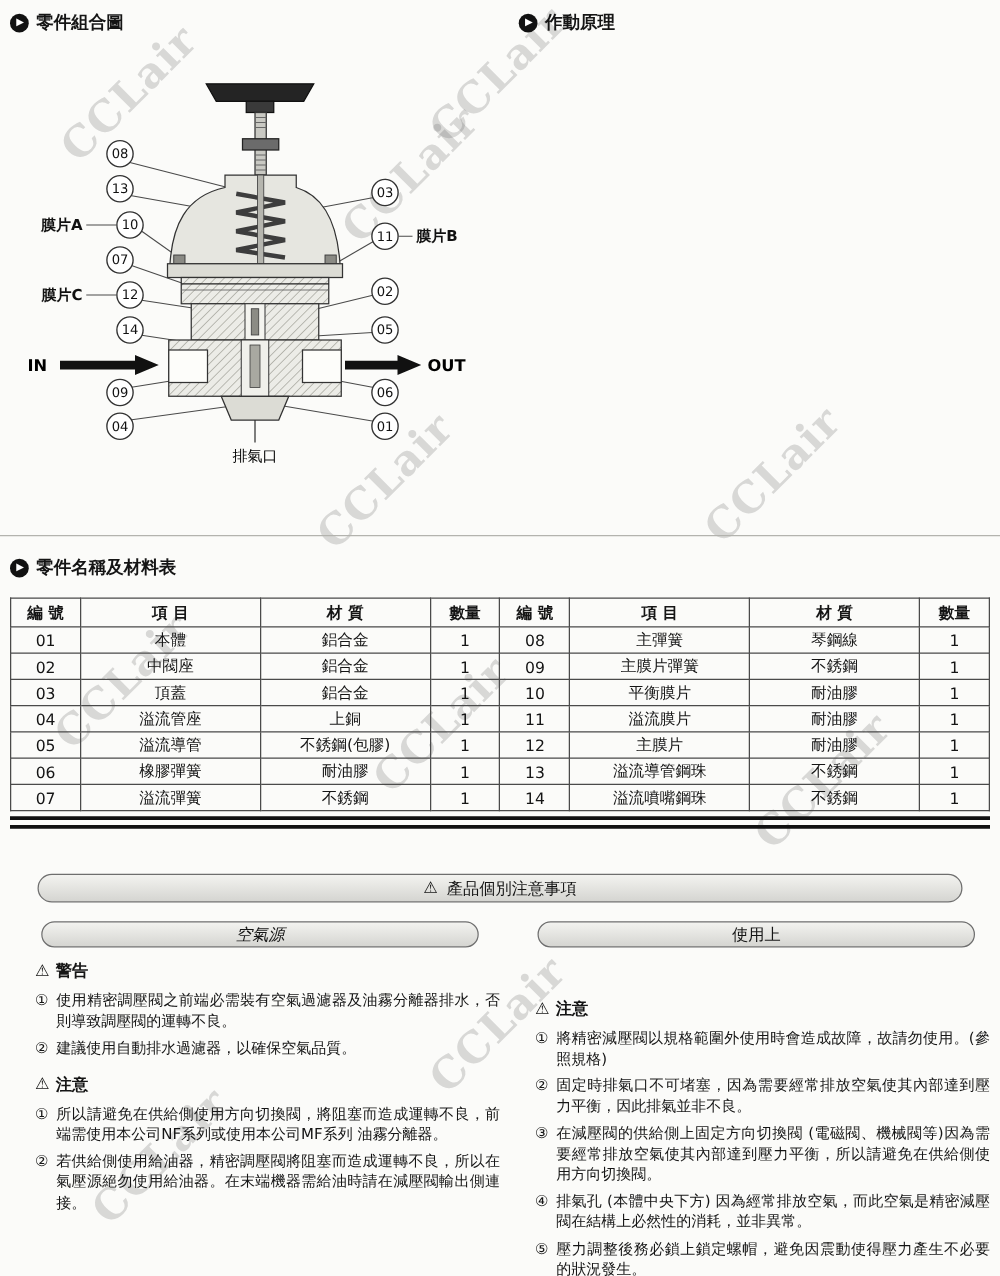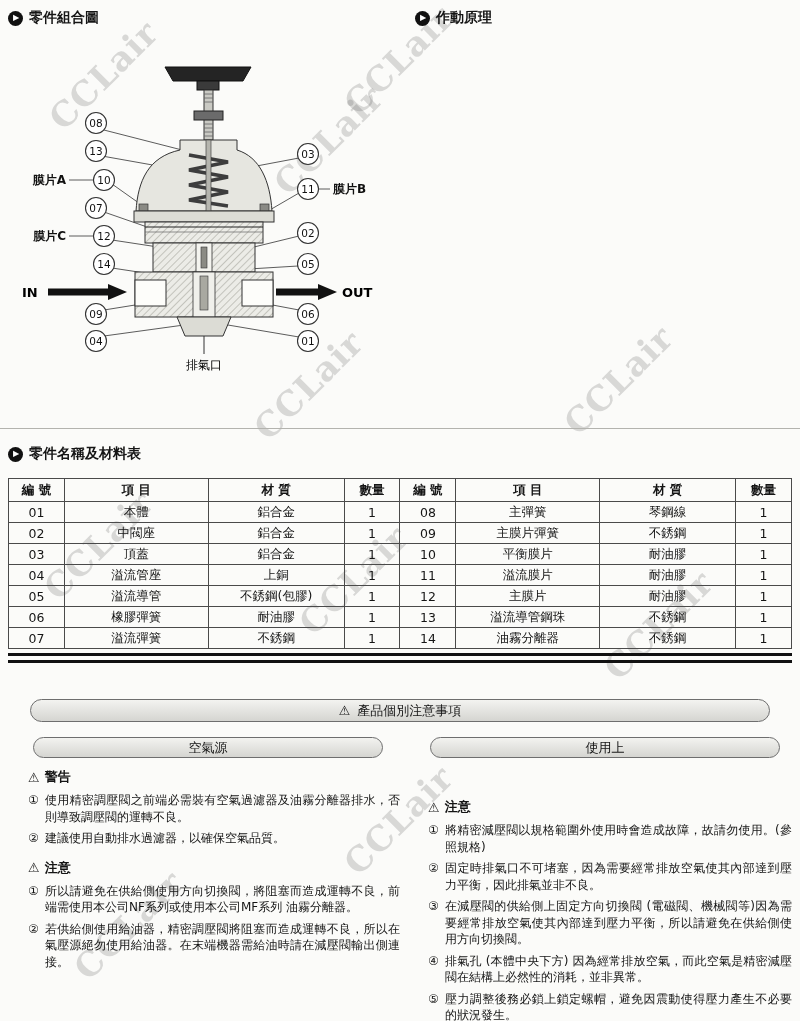--- a/index.html
+++ b/index.html
@@ -293,36 +293,36 @@
           <td>溢流導管鋼珠</td>
           <td>不銹鋼</td>
           <td>1</td>
       </tr>
       <tr>
         <td>07</td>
           <td>溢流彈簧</td>
           <td>不銹鋼</td>
           <td>1</td>
         <td>14</td>
-          <td>油霧分離器</td>
+          <td>溢流噴嘴鋼珠</td>
           <td>不銹鋼</td>
           <td>1</td>
       </tr>
     </tbody>
   </table>
 
   <div class="thick-line" style="top:653px;"></div>
   <div class="thick-line" style="top:660px;"></div>
 
   <div class="banner">
     <span class="warn-icon">⚠</span>
     <span>產品個別注意事項</span>
   </div>
 
-  <div class="pill" style="left:33px;">
+  <div class="pill" style="left:33px;font-style:italic;">
     <span>空氣源</span>
   </div>
   <div class="pill" style="left:430px;text-align:right;">
     <span>使用上</span>
   </div>
 
   <div class="notes-col" style="left:28px; top:768px; width:372px;">
     <div class="note-heading">
       <span class="warn-icon">⚠</span>
       <span>警告</span>

